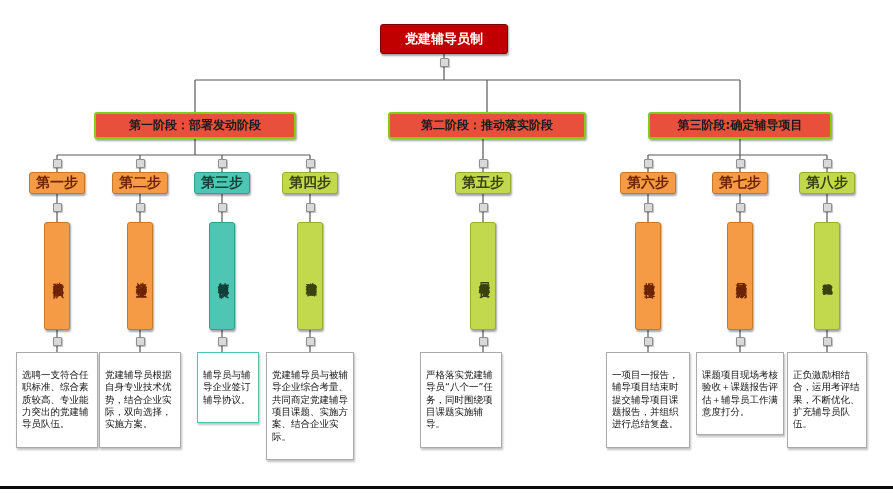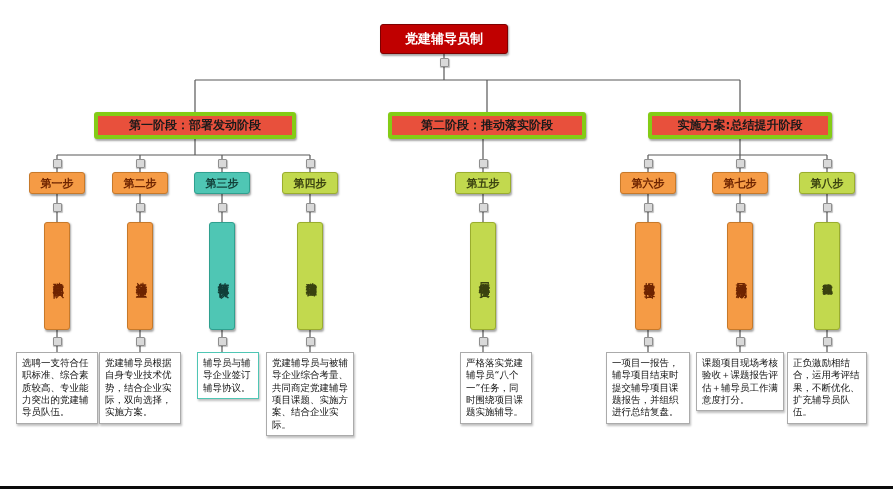--- a/index.html
+++ b/index.html
@@ -11,34 +11,34 @@
   .box{
     position:absolute;z-index:3;display:flex;align-items:center;justify-content:center;
     border-radius:3px;font-weight:bold;box-shadow:1px 1.5px 2px rgba(0,0,0,.35);
     text-align:center;box-sizing:border-box;
   }
   .root{
     left:380px;top:24px;width:128px;height:30px;
     background:#C00000;border:1px solid #7F0000;color:#fff;font-size:13px;
   }
   .phase{
-    top:112px;height:27px;background:#E8503C;border:4px solid #84cc16;
+    top:112px;height:27px;background:#E8503C;border:2px solid #84cc16;
     color:#1a1a1a;font-size:12px;
   }
-  .step{top:172px;width:56px;height:22px;font-size:11px;}
+  .step{top:172px;width:56px;height:22px;font-size:14px;}
   .vbox{
     top:222px;width:26px;height:108px;font-size:11px;letter-spacing:1px;
     writing-mode:vertical-rl;text-orientation:upright;
   }
   .c-orange{background:#F59B45;border:1px solid #C7792A;color:#6E2400;}
   .c-teal{background:#4FC6B4;border:1px solid #2FA08F;color:#123F38;}
   .c-green{background:#C2D94E;border:1px solid #9AAD2E;color:#3A4210;}
   .desc{
     position:absolute;z-index:3;top:352px;background:#fff;border:1px solid #ABABAB;
-    color:#111;font-size:9.5px;line-height:1.3;padding:4px 5px;box-sizing:border-box;
+    color:#111;font-size:9.5px;line-height:1.3;padding:16px 5px;box-sizing:border-box;
     box-shadow:1px 1.5px 2px rgba(0,0,0,.25);
   }
   .desc.teal-border{border:1px solid #4FC6B4;}
   .node-sq{
     position:absolute;z-index:2;width:7px;height:7px;background:#D9D9D9;
     border:1px solid #8F8F8F;border-radius:1px;box-shadow:.5px 1px 1px rgba(0,0,0,.25);
   }
   .footer-line{position:absolute;left:0;top:486px;width:893px;height:3px;background:#0a0a0a;z-index:3;}
 </style>
 </head>
@@ -54,21 +54,21 @@
       M740 139 V155 M648 155 H827 M648 155 V172 M740 155 V172 M827 155 V172
       M57 194 V222 M140 194 V222 M222 194 V222 M310 194 V222 M483 194 V222 M648 194 V222 M740 194 V222 M827 194 V222
       M57 330 V352 M140 330 V352 M222 330 V352 M310 330 V352 M483 330 V352 M648 330 V352 M740 330 V352 M827 330 V352"></path>
   </svg>
 
   <div class="box root">党建辅导员制</div>
   <div class="node-sq" style="left:440px;top:58px"></div>
 
   <div class="box phase" style="left:94px;width:202px">第一阶段：部署发动阶段</div>
   <div class="box phase" style="left:388px;width:198px">第二阶段：推动落实阶段</div>
-  <div class="box phase" style="left:648px;width:184px">实施方案:总结提升阶段</div>
+  <div class="box phase" style="left:648px;width:184px">第三阶段:确定辅导项目</div>
 
   <div class="node-sq" style="left:53px;top:159px"></div>
   <div class="node-sq" style="left:136px;top:159px"></div>
   <div class="node-sq" style="left:218px;top:159px"></div>
   <div class="node-sq" style="left:306px;top:159px"></div>
   <div class="node-sq" style="left:479px;top:159px"></div>
   <div class="node-sq" style="left:644px;top:159px"></div>
   <div class="node-sq" style="left:736px;top:159px"></div>
   <div class="node-sq" style="left:823px;top:159px"></div>
 
@@ -105,19 +105,19 @@
   <div class="node-sq" style="left:306px;top:337px"></div>
   <div class="node-sq" style="left:479px;top:337px"></div>
   <div class="node-sq" style="left:644px;top:337px"></div>
   <div class="node-sq" style="left:736px;top:337px"></div>
   <div class="node-sq" style="left:823px;top:337px"></div>
 
   <div class="desc" style="left:16px;width:82px">选聘一支符合任职标准、综合素质较高、专业能力突出的党建辅导员队伍。</div>
   <div class="desc" style="left:99px;width:82px">党建辅导员根据自身专业技术优势，结合企业实际，双向选择，实施方案。</div>
   <div class="desc teal-border" style="left:197px;width:62px">辅导员与辅导企业签订辅导协议。</div>
   <div class="desc" style="left:266px;width:88px">党建辅导员与被辅导企业综合考量、共同商定党建辅导项目课题、实施方案、结合企业实际。</div>
-  <div class="desc" style="left:460px;width:72px">严格落实党建辅导员“八个一”任务，同时围绕项目课题实施辅导。</div>
+  <div class="desc" style="left:420px;width:82px">严格落实党建辅导员“八个一”任务，同时围绕项目课题实施辅导。</div>
   <div class="desc" style="left:606px;width:84px">一项目一报告，辅导项目结束时提交辅导项目课题报告，并组织进行总结复盘。</div>
   <div class="desc" style="left:696px;width:88px">课题项目现场考核验收＋课题报告评估＋辅导员工作满意度打分。</div>
   <div class="desc" style="left:787px;width:80px">正负激励相结合，运用考评结果，不断优化、扩充辅导员队伍。</div>
 
   <div class="footer-line"></div>
 </div>
 
 </body></html>

